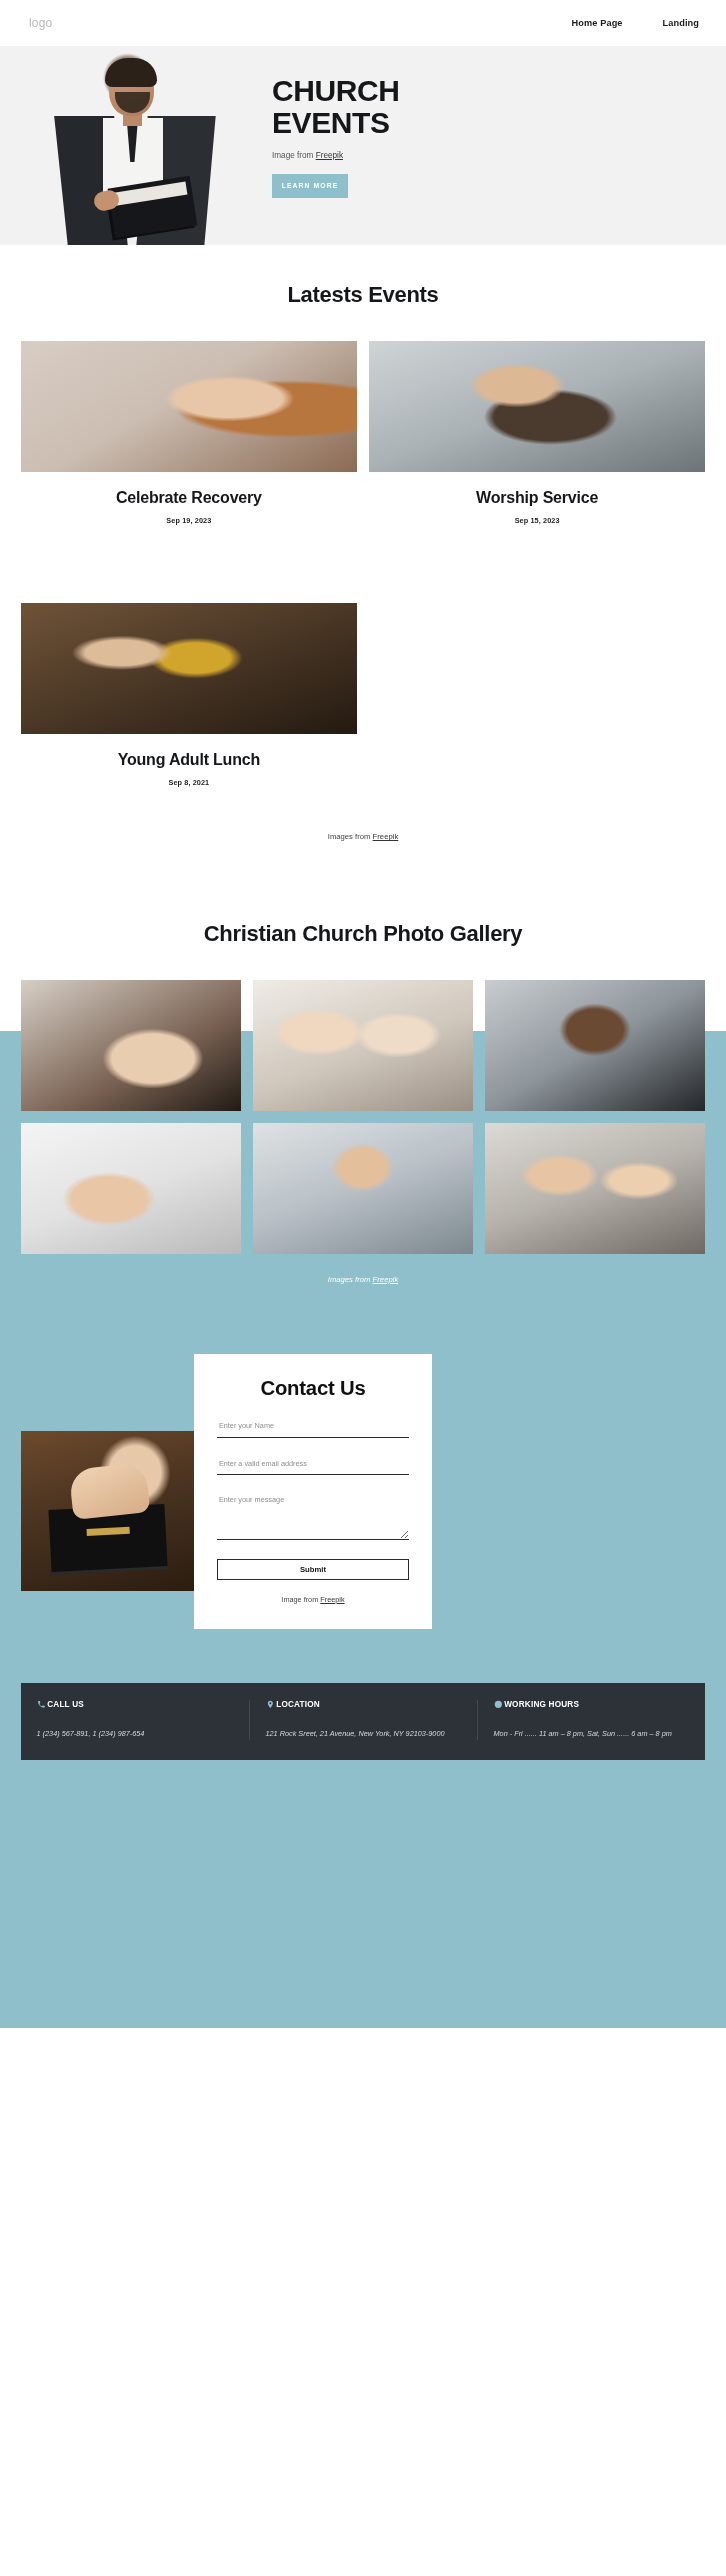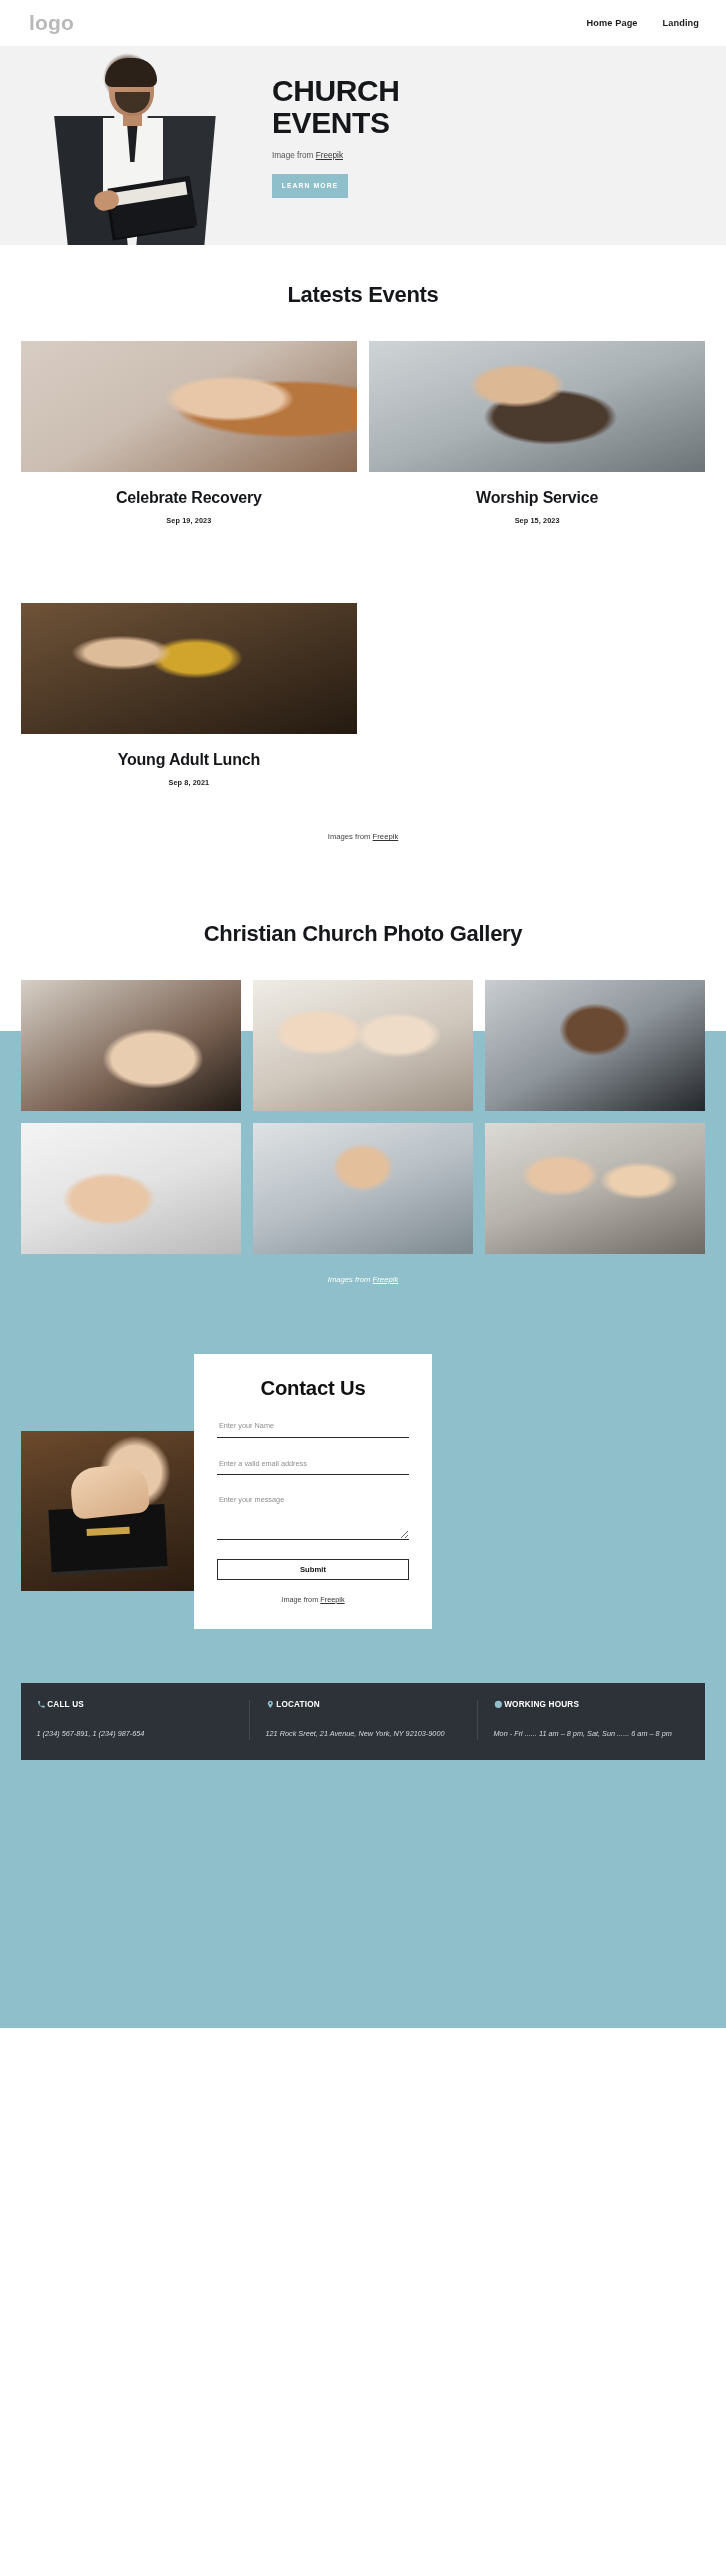--- a/index.html
+++ b/index.html
@@ -15,26 +15,26 @@
   
   .site-header {
     height: 46px;
     background: #ffffff;
     display: flex;
     align-items: center;
     justify-content: space-between;
     padding: 0 27px 0 29px;
   }
   .logo {
-    font-size: 21px;
+    font-size: 12px;
     color: #b9b9b9;
-    font-weight: 700;
+    font-weight: 400;
     letter-spacing: 0.2px;
   }
-  .nav { display: flex; align-items: center; gap: 25px; }
+  .nav { display: flex; align-items: center; gap: 40px; }
   .nav a {
     font-size: 9.2px;
     font-weight: 700;
     color: #1c1c1c;
     text-decoration: none;
     letter-spacing: 0.1px;
   }
 
   
   .hero {

